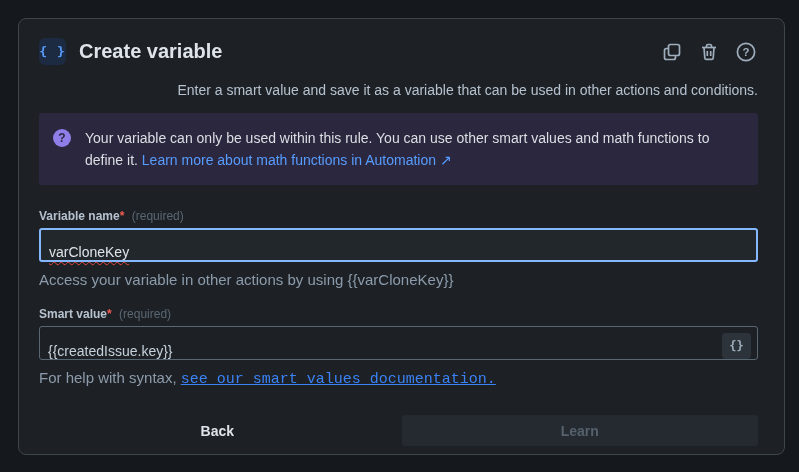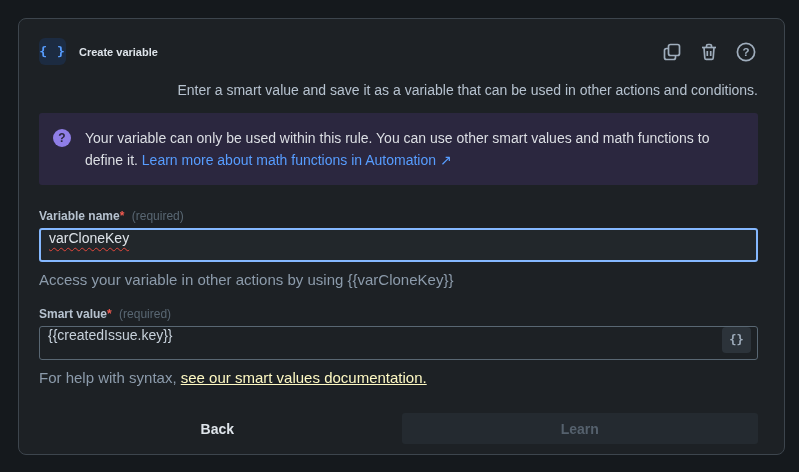--- a/index.html
+++ b/index.html
@@ -22,21 +22,21 @@
   .header { display: flex; align-items: center; }
   .hicon {
     width: 27px; height: 27px;
     background: #1c2b41; border-radius: 6px;
     display: flex; align-items: center; justify-content: center;
     color: #579dff; font-weight: bold; font-size: 13px;
     font-family: "DejaVu Sans Mono", monospace;
     letter-spacing: 1px;
     flex: 0 0 auto;
   }
-  .htitle { margin-left: 13px; font-size: 11px; font-weight: bold; color: #dee4ea; flex: 1; }
+  .htitle { margin-left: 13px; font-size: 20px; font-weight: bold; color: #dee4ea; flex: 1; }
   .hactions { display: flex; align-items: center; gap: 13px; }
   .hbtn {
     width: 24px; height: 24px; border: none; background: transparent;
     color: #9fadbc; cursor: pointer; padding: 0;
     display: flex; align-items: center; justify-content: center;
   }
   .hbtn svg { display: block; }
   
   .desc { margin-top: 17px; font-size: 14px; color: #b6c2cf; text-align: right; }
   
@@ -58,21 +58,21 @@
   a.blink { color: #579dff; text-decoration: none; cursor: pointer; }
   
   .flabel { margin-top: 24px; font-size: 12px; }
   .flabel .lab { color: #b6c2cf; font-weight: bold; }
   .flabel .req { color: #f15b50; font-weight: bold; }
   .flabel .hint { color: #596773; margin-left: 4px; }
   .inputbox {
     margin-top: 5px;
     height: 34px;
     border-radius: 3px;
-    display: flex; align-items: flex-start;
+    display: flex; align-items: flex-end;
     padding: 0 8px;
     font-size: 14px;
     cursor: text;
   }
   .inputbox.focused {
     border: 2px solid #85b8ff;
     background: #22272b;
     color: #dee4ea;
   }
   .inputbox.plain {
@@ -91,21 +91,21 @@
   .spacer { flex: 1; }
   .insertbtn {
     width: 29px; height: 26px;
     background: #2c333a; border: none; border-radius: 4px;
     color: #9fadbc; font-size: 12px; font-weight: bold;
     font-family: "DejaVu Sans Mono", monospace;
     cursor: pointer; margin-right: -2px;
     display: flex; align-items: center; justify-content: center;
   }
   .helper { margin-top: 9px; font-size: 15px; color: #8c9bab; }
-  a.hlink { color: #fef9c3; text-decoration: underline; cursor: pointer; }
+  a.hlink { color: #3b82f6; text-decoration: underline; cursor: pointer; font-family: Liberation Mono, monospace; }
   
   .footer { margin-top: 27px; display: flex; gap: 6px; }
   .fbtn {
     flex: 1; height: 31px; border-radius: 3px;
     font-size: 14px; font-weight: bold;
     font-family: "Liberation Sans", sans-serif;
     display: flex; align-items: center; justify-content: center;
     cursor: pointer;
   }
   .back { background: transparent; border: none; color: #dee4ea; }

